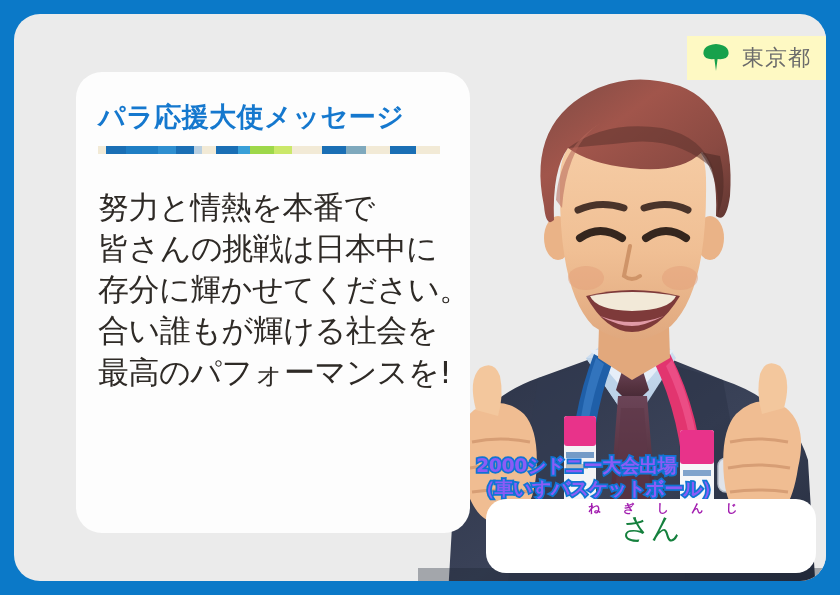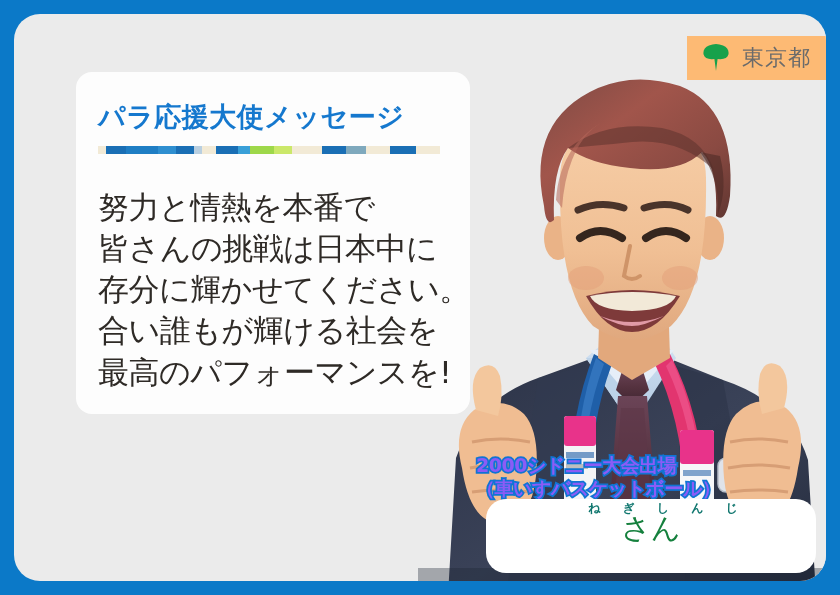--- a/index.html
+++ b/index.html
@@ -26,21 +26,21 @@
     background:#ebebeb;
     border-radius:26px 26px 26px 26px;
     overflow:hidden;
   }
 
   
   .tokyo-logo {
     position:absolute;
     left:673px; top:22px;
     width:139px; height:44px;
-    background:#fdba74;
+    background:#fef9c3;
     display:flex; align-items:center;
     padding-left:14px; gap:11px;
     z-index:40;
   }
   .ginkgo { width:30px; height:30px; display:block; }
   .tokyo-text {
     font-size:22px; color:#6b6b6b; letter-spacing:1px;
     font-family:"DejaVu Sans", sans-serif;
     line-height:1;
   }
@@ -52,23 +52,23 @@
     width:422px; height:567px;
     z-index:20;
     overflow:hidden;
   }
   .photo svg { display:block; width:100%; height:100%; }
 
   
   .card {
     position:absolute;
     left:62px; top:58px;
-    width:394px; height:342px;
+    width:394px; height:461px;
     background:#fdfdfd;
-    border-radius:16px;
+    border-radius:26px;
     z-index:30;
     padding:30px 0 0 22px;
   }
 
   .card-title {
     font-size:27px;
     font-weight:bold;
     color:#1578ce;
     letter-spacing:0.5px;
     line-height:1.1;
@@ -137,21 +137,21 @@
     border-radius:20px;
     z-index:36;
     display:flex;
     flex-direction:column;
     align-items:center;
     justify-content:flex-start;
     padding-top:3px;
   }
   .furigana {
     font-size:12px; font-weight:bold;
-    color:#0f766e;
+    color:#a21caf;
     letter-spacing:22px;
     padding-left:46px;
     line-height:1.1;
     font-family:"DejaVu Sans", sans-serif;
   }
   .name-row {
     display:flex; align-items:baseline;
     line-height:1;
     margin-top:-1px;
   }

